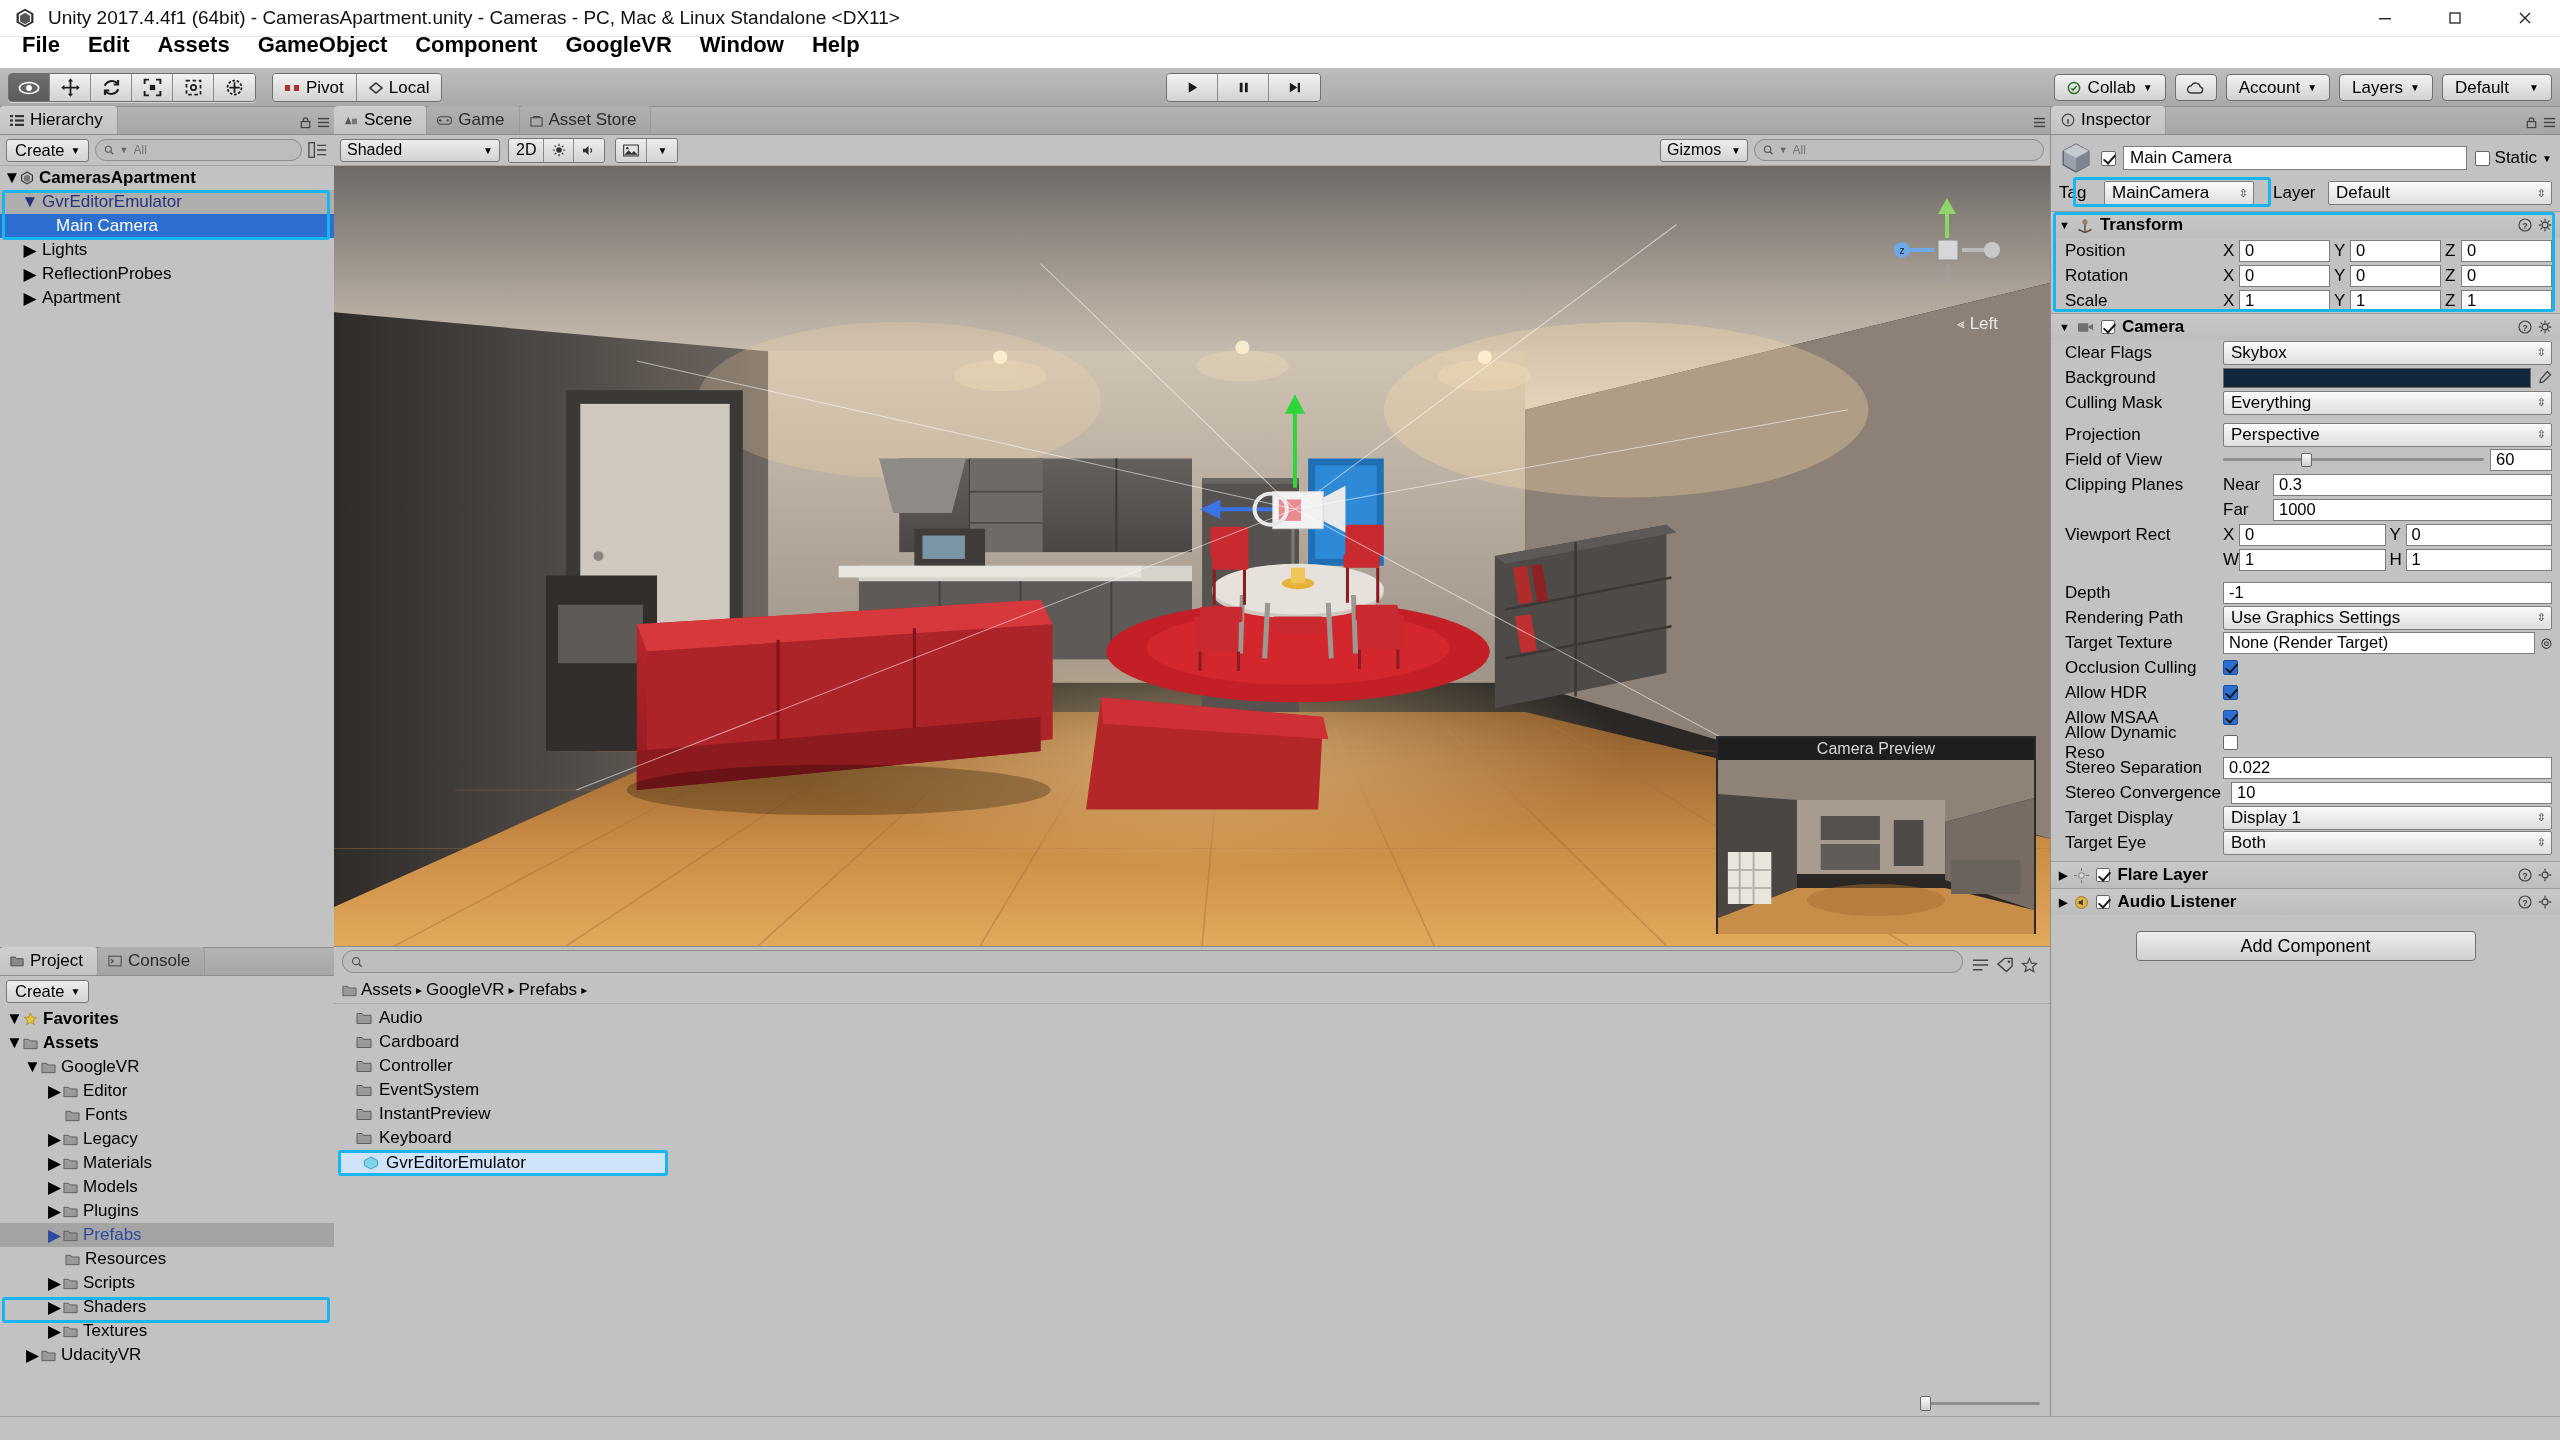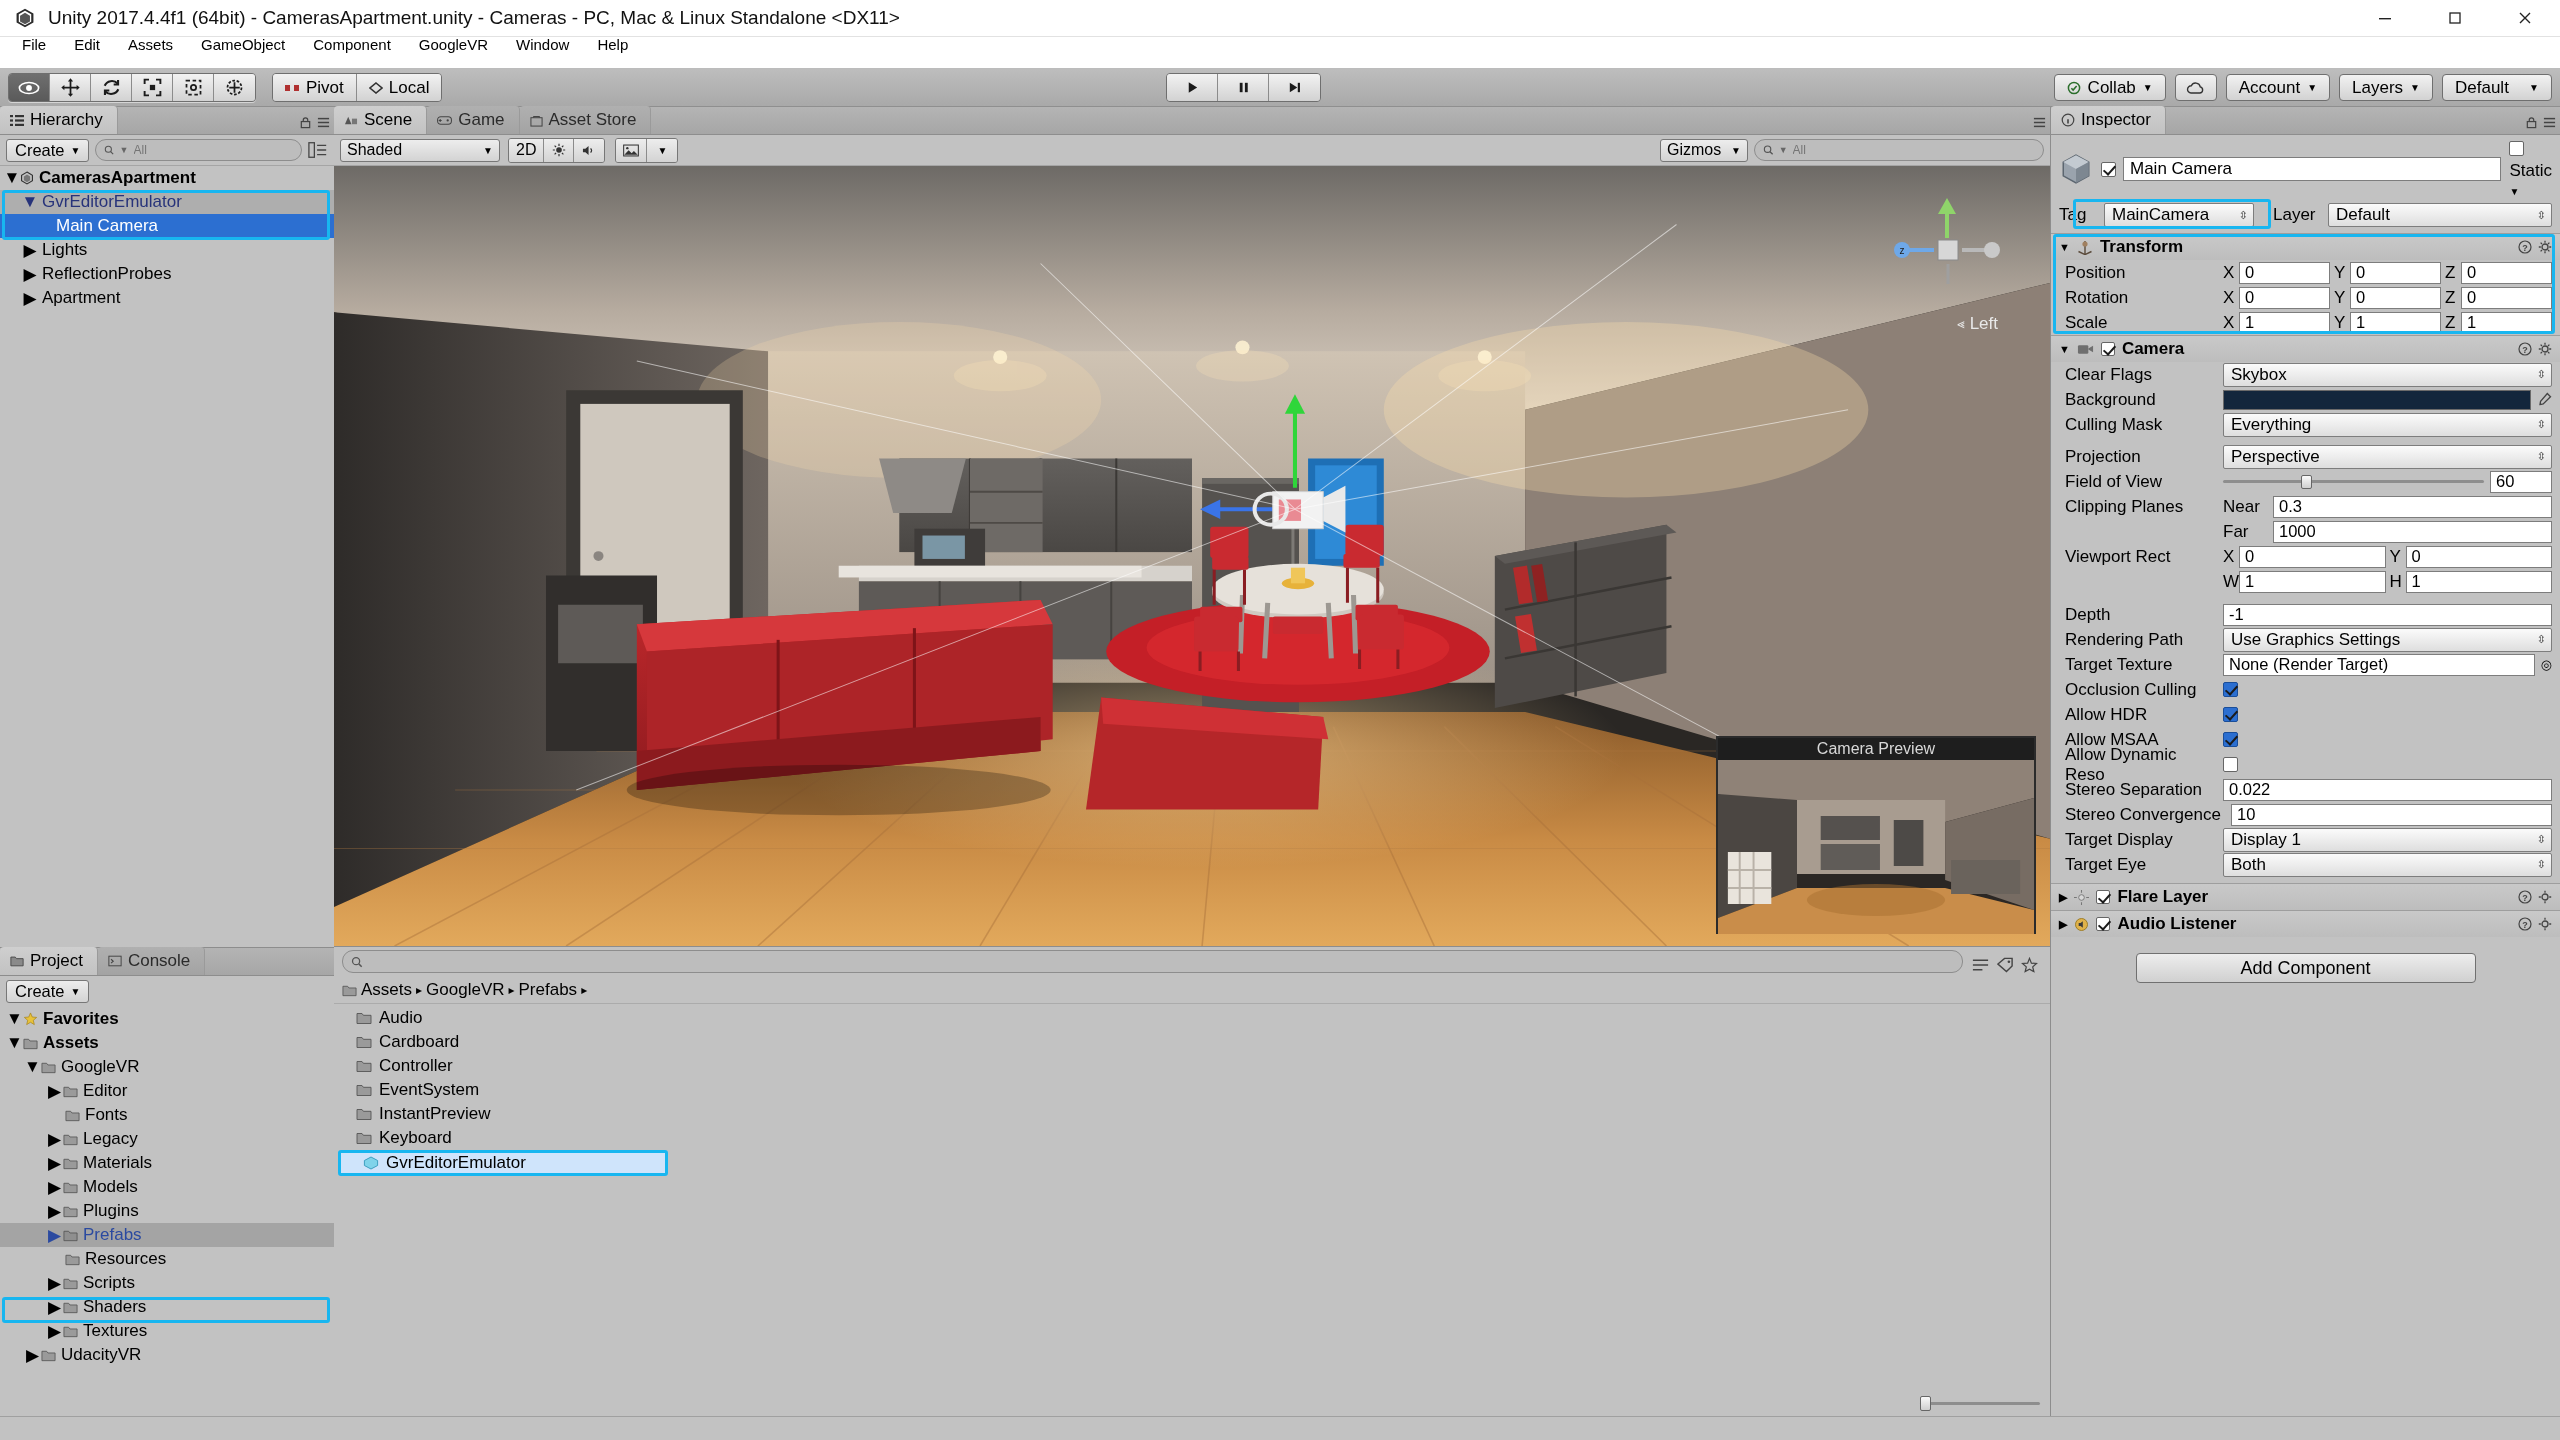--- a/index.html
+++ b/index.html
@@ -18,21 +18,21 @@
     height:37px; background:#ffffff; display:flex; align-items:center;
     border-bottom:1px solid #e2e2e2; flex:none;
   }
   .titlebar .uicon { width:34px; display:flex; justify-content:center; align-items:center; margin-left:8px;}
   .titlebar .ttext { font-size:19px; color:#111; margin-left:6px; letter-spacing:0px;}
   .titlebar .spacer { flex:1 }
   .wbtn { width:70px; height:37px; display:flex; align-items:center; justify-content:center; }
 
   
   .menubar { height:32px; background:#fff; display:flex; align-items:center; padding-left:8px; flex:none; border-bottom:1px solid #bcbcbc;}
-  .menubar .mi { padding:0 14px; font-size:15px; color:#000; height:48px; line-height:32px; }
+  .menubar .mi { padding:0 14px; font-size:22px; color:#000; height:48px; line-height:32px;font-weight:bold; }
 
   
   .toolbar { height:38px; background:linear-gradient(#bdbdbd,#a9a9a9); display:flex; align-items:center; padding:0 8px; flex:none; border-bottom:1px solid #8f8f8f;}
   .tgroup { display:flex; border:1px solid #6f6f6f; border-radius:4px; overflow:hidden; box-shadow:0 1px 0 rgba(255,255,255,.5); }
   .tbtn { width:41px; height:27px; background:linear-gradient(#f2f2f2,#d2d2d2); border-right:1px solid #8b8b8b;
           display:flex; align-items:center; justify-content:center; }
   .tbtn:last-child { border-right:none }
   .tbtn.on { background:linear-gradient(#6f6f6f,#5a5a5a); }
   .tbtn svg { display:block }
   .pivotgrp { display:flex; margin-left:16px; border:1px solid #6f6f6f; border-radius:4px; overflow:hidden;}
@@ -96,21 +96,21 @@
   .arow.sel { background:#cfe4fb; }
 
   
   .insp-body { flex:1; overflow:hidden; background:#c2c2c2; }
   .insp-head { display:flex; align-items:center; gap:8px; padding:6px 8px 4px 8px; }
   .cubeicon { width:34px; height:34px; flex:none; }
   .namerow { flex:1; display:flex; align-items:center; gap:7px;}
   .chk { width:15px; height:15px; background:#fff; border:1px solid #666; border-radius:2px; position:relative; flex:none;}
   .chk.on::after { content:""; position:absolute; left:4px; top:0px; width:5px; height:10px; border:solid #1b1b1b; border-width:0 2.4px 2.4px 0; transform:rotate(42deg);}
   .txtfield { flex:1; height:24px; background:#fff; border:1px solid #7d7d7d; font-size:17px; padding:0 6px; display:flex; align-items:center;}
-  .statictxt { font-size:17px; display:flex; align-items:flex-start; gap:6px;flex-direction:column;}
+  .statictxt { font-size:17px; display:flex; align-items:center; gap:6px;}
   .taglayer { display:flex; align-items:center; gap:5px; padding:2px 8px 6px 8px; font-size:17px;}
   .dropdown { height:24px; background:linear-gradient(#fbfbfb,#dedede); border:1px solid #7d7d7d; border-radius:2px;
               display:flex; align-items:center; justify-content:space-between; padding:0 5px 0 7px; font-size:17px; min-width:0;}
   .dropdown .ar { font-size:11px; color:#333; margin-left:6px; }
   .comp { border-top:1px solid #9e9e9e; background:#c2c2c2; }
   .comphdr { height:26px; display:flex; align-items:center; gap:7px; padding:0 8px; background:linear-gradient(#c9c9c9,#bdbdbd); font-weight:bold; font-size:17px;}
   .comphdr .right { margin-left:auto; display:flex; gap:6px; align-items:center;}
   .prow { height:25px; display:flex; align-items:center; padding:0 8px 0 14px; font-size:17px; gap:6px;}
   .plabel { width:152px; flex:none; }
   .pfield { flex:1; height:22px; background:#fff; border:1px solid #7d7d7d; font-size:16.5px; padding:0 5px; display:flex; align-items:center;}

